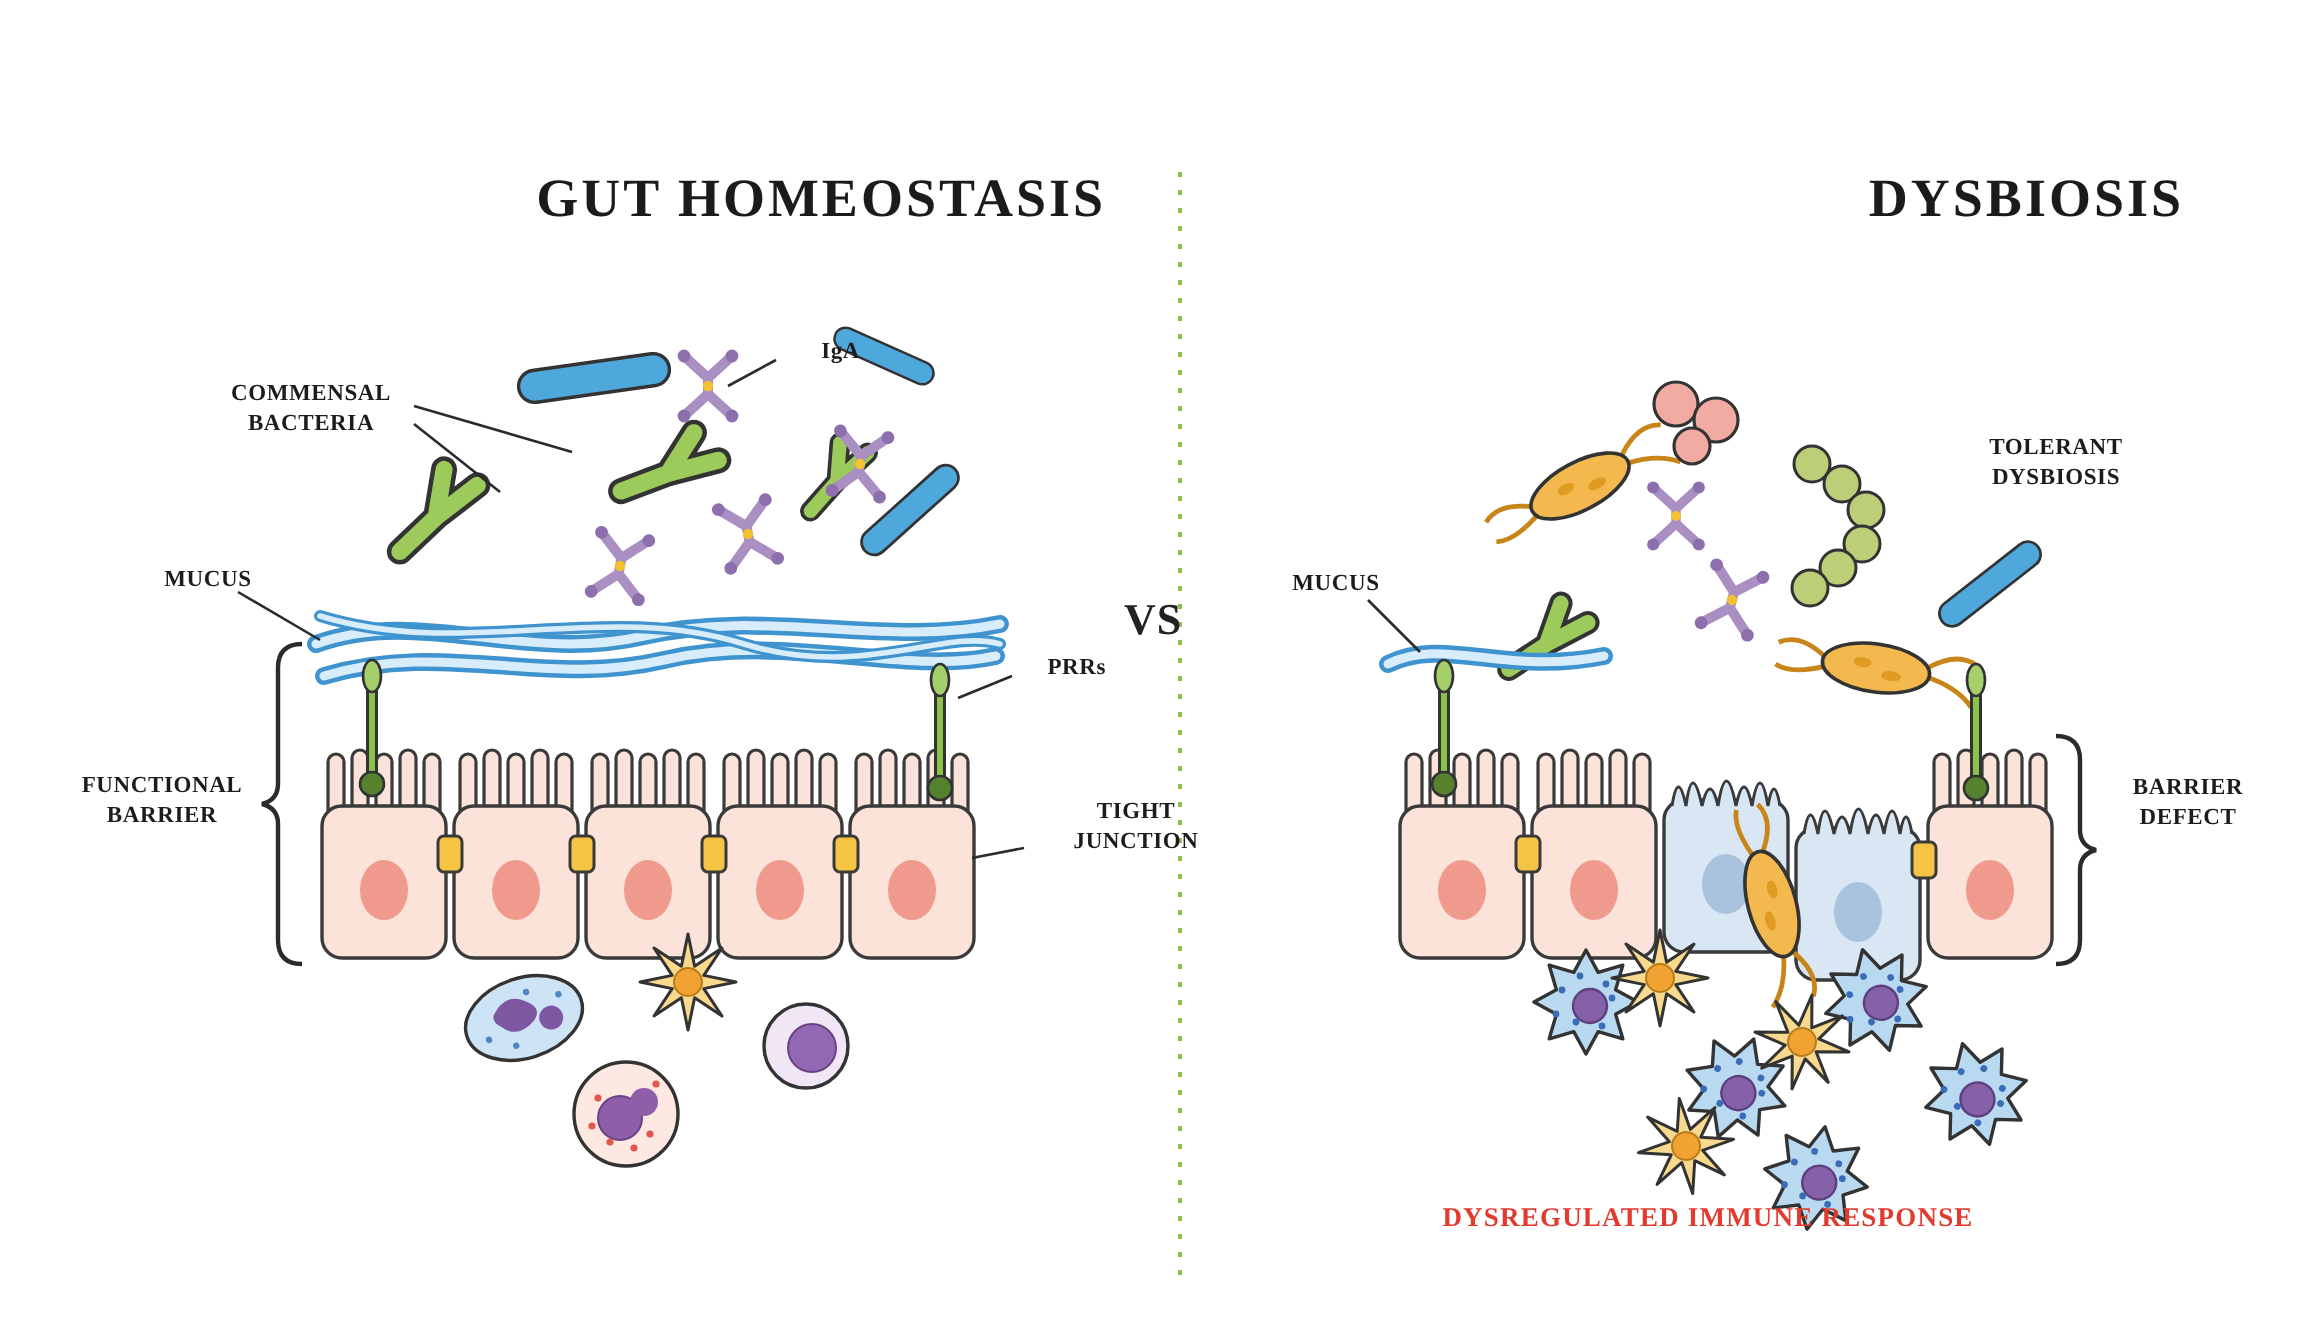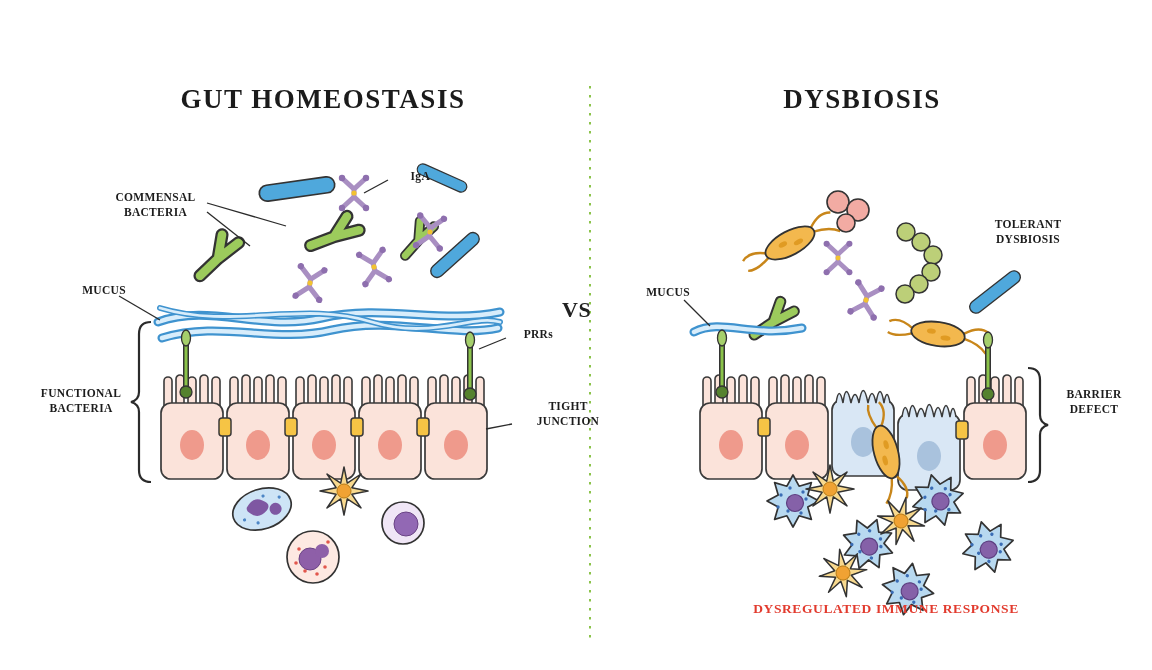--- a/index.html
+++ b/index.html
@@ -1,20 +1,20 @@
 <!DOCTYPE html>
 <html><head>
 <meta charset="utf-8">
 <style>
   *{margin:0;padding:0;box-sizing:border-box}
   html,body{width:1152px;height:670px}
   body{background:#ffffff;font-family:"Liberation Serif",serif;position:relative;overflow:hidden}
   .stage{position:absolute;inset:0;width:1152px;height:670px}
   svg.art{position:absolute;left:0;top:0;display:block}
-  .title{position:absolute;width:460px;text-align:center;font-weight:bold;font-size:27px;letter-spacing:1.5px;color:#1b1b1b}
+  .title{position:absolute;width:460px;text-align:right;font-weight:bold;font-size:27px;letter-spacing:1.5px;color:#1b1b1b}
   .vs{position:absolute;font-weight:bold;font-size:22px;letter-spacing:.5px;color:#222}
   .lbl{position:absolute;font-weight:bold;font-size:11.5px;line-height:1.3;letter-spacing:.3px;color:#1c1c1c;white-space:pre-line;text-align:center}
   .lbl.left-align{text-align:right}
   .footer{position:absolute;width:460px;text-align:center;font-weight:bold;font-size:13.5px;letter-spacing:.6px}
   .footer-left{color:#1b7fc4}
   .footer-right{color:#e23b2e}
 </style>
 </head>
 <body>
 
@@ -223,25 +223,25 @@
 <div class="title" style="left:93px;top:84px">GUT HOMEOSTASIS</div>
 <div class="title" style="left:632px;top:84px">DYSBIOSIS</div>
 <div class="vs" style="left:562px;top:297px">VS</div>
 
 <div class="lbl" style="left:103px;top:190px;width:105px">COMMENSAL
 BACTERIA</div>
 <div class="lbl left-align" style="left:390px;top:169px;width:40px">IgA</div>
 <div class="lbl" style="left:76px;top:283px;width:56px">MUCUS</div>
 <div class="lbl left-align" style="left:507px;top:327px;width:46px">PRRs</div>
 <div class="lbl" style="left:30px;top:386px;width:102px">FUNCTIONAL
-BACTERIA</div>
+BARRIER</div>
 <div class="lbl" style="left:526px;top:399px;width:84px">TIGHT
 JUNCTION</div>
 
 <div class="lbl" style="left:640px;top:285px;width:56px">MUCUS</div>
 <div class="lbl" style="left:972px;top:217px;width:112px">TOLERANT
 DYSBIOSIS</div>
 <div class="lbl" style="left:1052px;top:387px;width:84px">BARRIER
 DEFECT</div>
 
-<div class="footer footer-right" style="left:656px;top:601px">DYSREGULATED IMMUNE RESPONSE</div>
+<div class="footer footer-right" style="left:624px;top:601px">DYSREGULATED IMMUNE RESPONSE</div>
 
 </div>
 
 </body></html>

